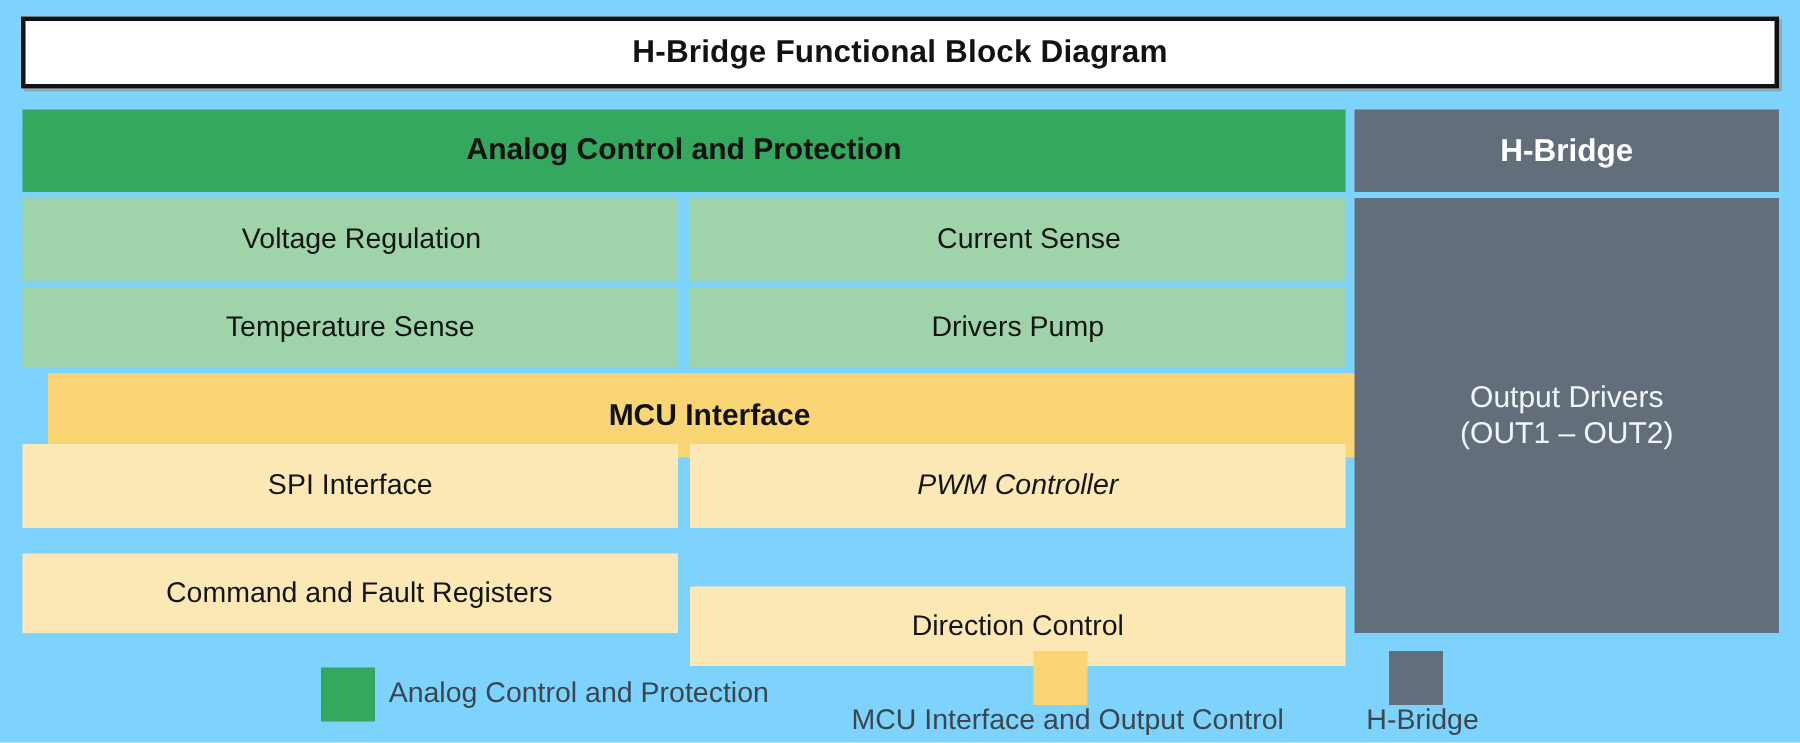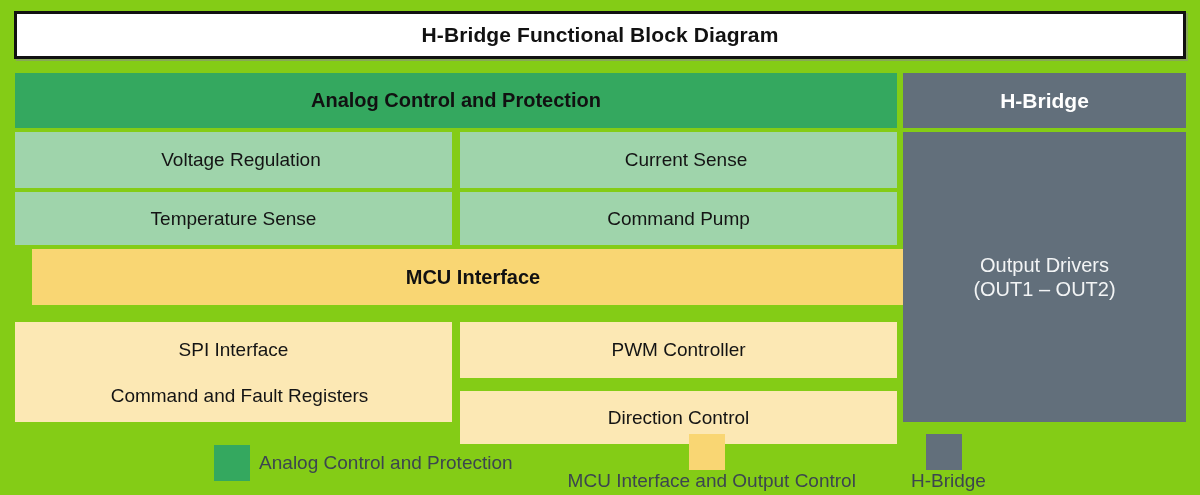--- a/index.html
+++ b/index.html
@@ -12,21 +12,21 @@
     width: 1200px;
     height: 495px;
     font-family: "Liberation Sans", sans-serif;
     overflow: hidden;
   }
 
   #diagram {
     position: relative;
     width: 1200px;
     height: 495px;
-    background: #84cc16;
+    background: #7dd3fc;
   }
 
   
   .title-box {
     position: absolute;
     left: 14px;
     top: 11px;
     width: 1172px;
     height: 48px;
     box-sizing: border-box;
@@ -69,21 +69,21 @@
 
   
   .col-full  { left: 15px;  width: 882px; }
   .col-left  { left: 15px;  width: 437px; }
   .col-right { left: 460px; width: 437px; }
 
   .row-analog-head { top: 73px;  height: 55px; }
   .row-sub-1       { top: 132px; height: 56px; padding-left: 15px; }
   .row-sub-2       { top: 192px; height: 53px; }
   .row-mcu-head    { top: 249px; height: 56px; }
-  .row-sub-3       { top: 322px; height: 56px; }
+  .row-sub-3       { top: 296px; height: 56px; }
   .row-sub-4       { top: 369px; height: 53px; }
 
   
   .hb-col { left: 903px; width: 283px; }
   .hb-head { top: 73px;  height: 55px; }
   .hb-body { top: 132px; height: 290px; }
 
   .hb-head-text {
     font-size: 21px;
     font-weight: bold;
@@ -142,32 +142,32 @@
 
   <div class="block col-right row-sub-1 sub-block" style="background:#9fd4ab;">
     <span>Current Sense</span>
   </div>
 
   <div class="block col-left row-sub-2 sub-block" style="background:#9fd4ab;justify-content:center;">
     <span>Temperature Sense</span>
   </div>
 
   <div class="block col-right row-sub-2 sub-block" style="background:#9fd4ab;">
-    <span>Command Pump</span>
+    <span>Drivers Pump</span>
   </div>
 
   <div class="block col-full row-mcu-head band-head" style="background:#f9d673;margin-left:17px;">
     <span>MCU Interface</span>
   </div>
 
   <div class="block col-left row-sub-3 sub-block" style="background:#fce8b4;">
     <span>SPI Interface</span>
   </div>
 
-  <div class="block col-right row-sub-3 sub-block" style="background:#fce8b4;">
+  <div class="block col-right row-sub-3 sub-block" style="background:#fce8b4;font-style:italic;">
     <span>PWM Controller</span>
   </div>
 
   <div class="block col-left row-sub-4 sub-block" style="background:#fce8b4;padding-left:12px;">
     <span>Command and Fault Registers</span>
   </div>
 
   <div class="block col-right row-sub-4 sub-block" style="background:#fce8b4;margin-top:22px;">
     <span>Direction Control</span>
   </div>

